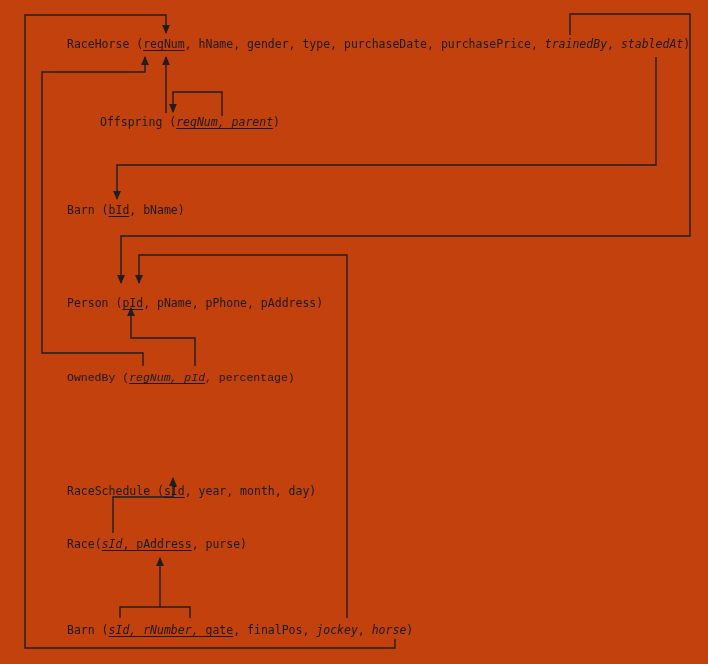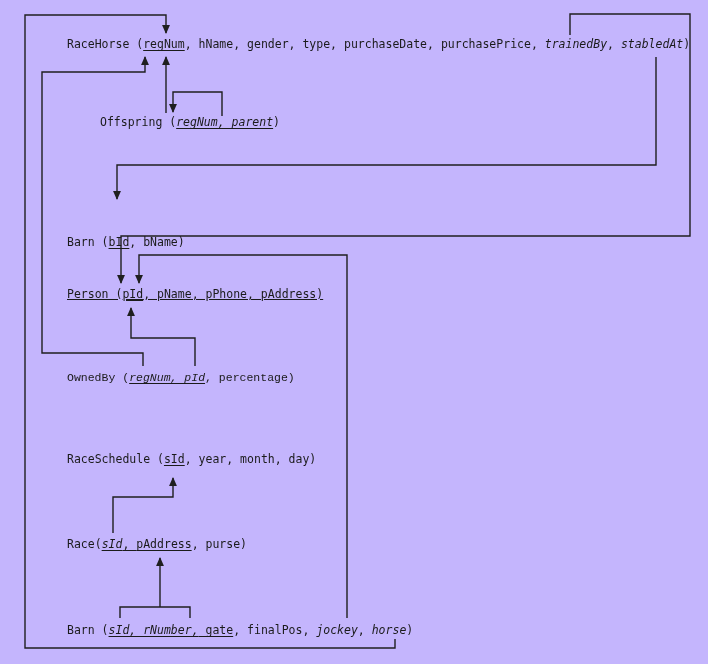--- a/index.html
+++ b/index.html
@@ -4,21 +4,21 @@
 <style>
   html, body {
     margin: 0;
     padding: 0;
     background: #fdfdfd;
   }
   #stage {
     position: relative;
     width: 708px;
     height: 664px;
-    background: #c4b5fd;
+    background: #c2410c;
     overflow: hidden;
     font-family: "DejaVu Sans Mono", "Liberation Mono", monospace;
   }
   .relation {
     position: absolute;
     font-size: 11.5px;
     line-height: 15px;
     color: #1b1b1b;
     white-space: pre;
   }
@@ -61,20 +61,20 @@
       <polyline points="570,35 570,14 690,14 690,236 121,236 121,283" marker-end="url(#arrowhead)"></polyline>
       <polyline points="347,618 347,255 139,255 139,283" marker-end="url(#arrowhead)"></polyline>
       <polyline points="195,366 195,338 131,338 131,308" marker-end="url(#arrowhead)"></polyline>
       <polyline points="113,533 113,497 173,497 173,478" marker-end="url(#arrowhead)"></polyline>
       <polyline points="120,618 120,607 190,607 190,618"></polyline>
       <polyline points="160,607 160,558" marker-end="url(#arrowhead)"></polyline>
     </svg>
   <div>
       <div class="relation" style="left: 67px; top: 37px;"><span>RaceHorse (</span><span class="u">regNum</span><span>, hName, gender, type, purchaseDate, purchasePrice, </span><span class="i">trainedBy</span><span>, </span><span class="i">stabledAt</span><span>)</span></div>
       <div class="relation" style="left: 67px; top: 115px; margin-left: 33px;"><span>Offspring (</span><span class="u i">regNum, parent</span><span>)</span></div>
-      <div class="relation" style="left: 67px; top: 203px; margin-top: 32px;"><span>Barn (</span><span class="u">bId</span><span>, bName)</span></div>
-      <div class="relation" style="left: 67px; top: 287px; text-decoration: underline;"><span>Person (</span><span class="u">pId</span><span>, pName, pPhone, pAddress)</span></div>
+      <div class="relation" style="left: 67px; top: 203px;"><span>Barn (</span><span class="u">bId</span><span>, bName)</span></div>
+      <div class="relation" style="left: 67px; top: 296px;"><span>Person (</span><span class="u">pId</span><span>, pName, pPhone, pAddress)</span></div>
       <div class="relation" style="left: 67px; top: 370px; font-family: Liberation Mono, monospace;"><span>OwnedBy (</span><span class="u i">regNum, pId</span><span>, percentage)</span></div>
-      <div class="relation" style="left: 67px; top: 452px; text-align: center;"><span>RaceSchedule (</span><span class="u">sId</span><span>, year, month, day)</span></div>
+      <div class="relation" style="left: 67px; top: 484px; text-align: center;"><span>RaceSchedule (</span><span class="u">sId</span><span>, year, month, day)</span></div>
       <div class="relation" style="left: 67px; top: 537px;"><span>Race(</span><span class="u i">sId</span><span class="u">, </span><span class="u">pAddress</span><span>, purse)</span></div>
       <div class="relation" style="left: 67px; top: 623px;"><span>Barn (</span><span class="u i">sId, rNumber,</span><span class="u"> gate</span><span>, finalPos, </span><span class="i">jockey</span><span>, </span><span class="i">horse</span><span>)</span></div>
     </div>
 </div>
 
 </body></html>

